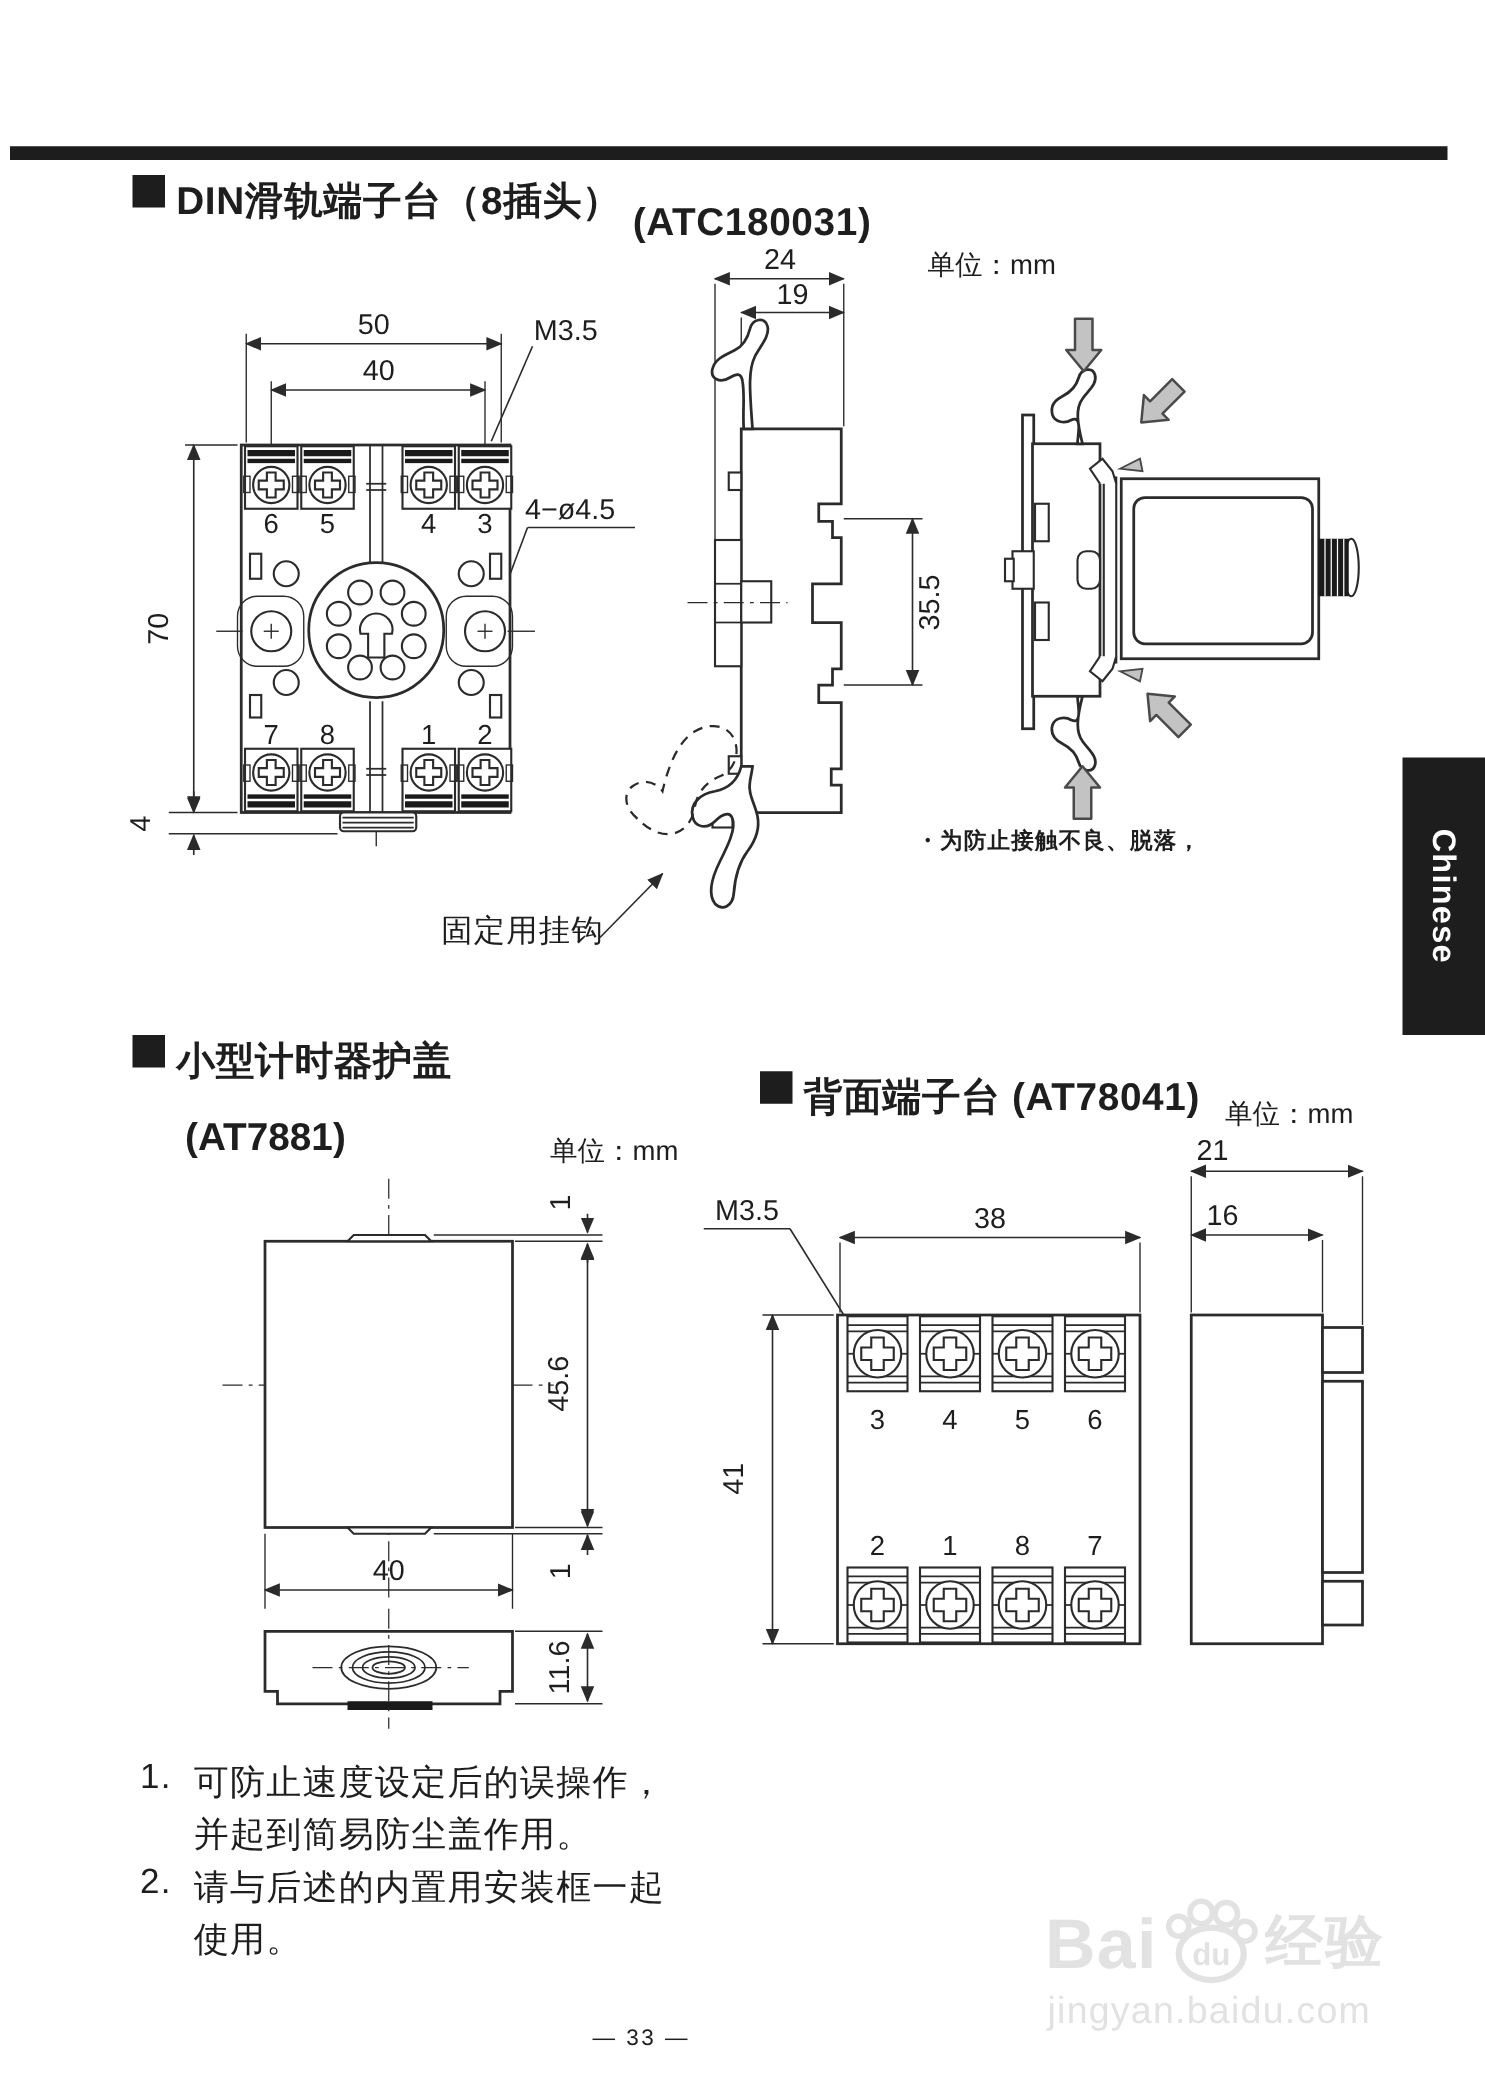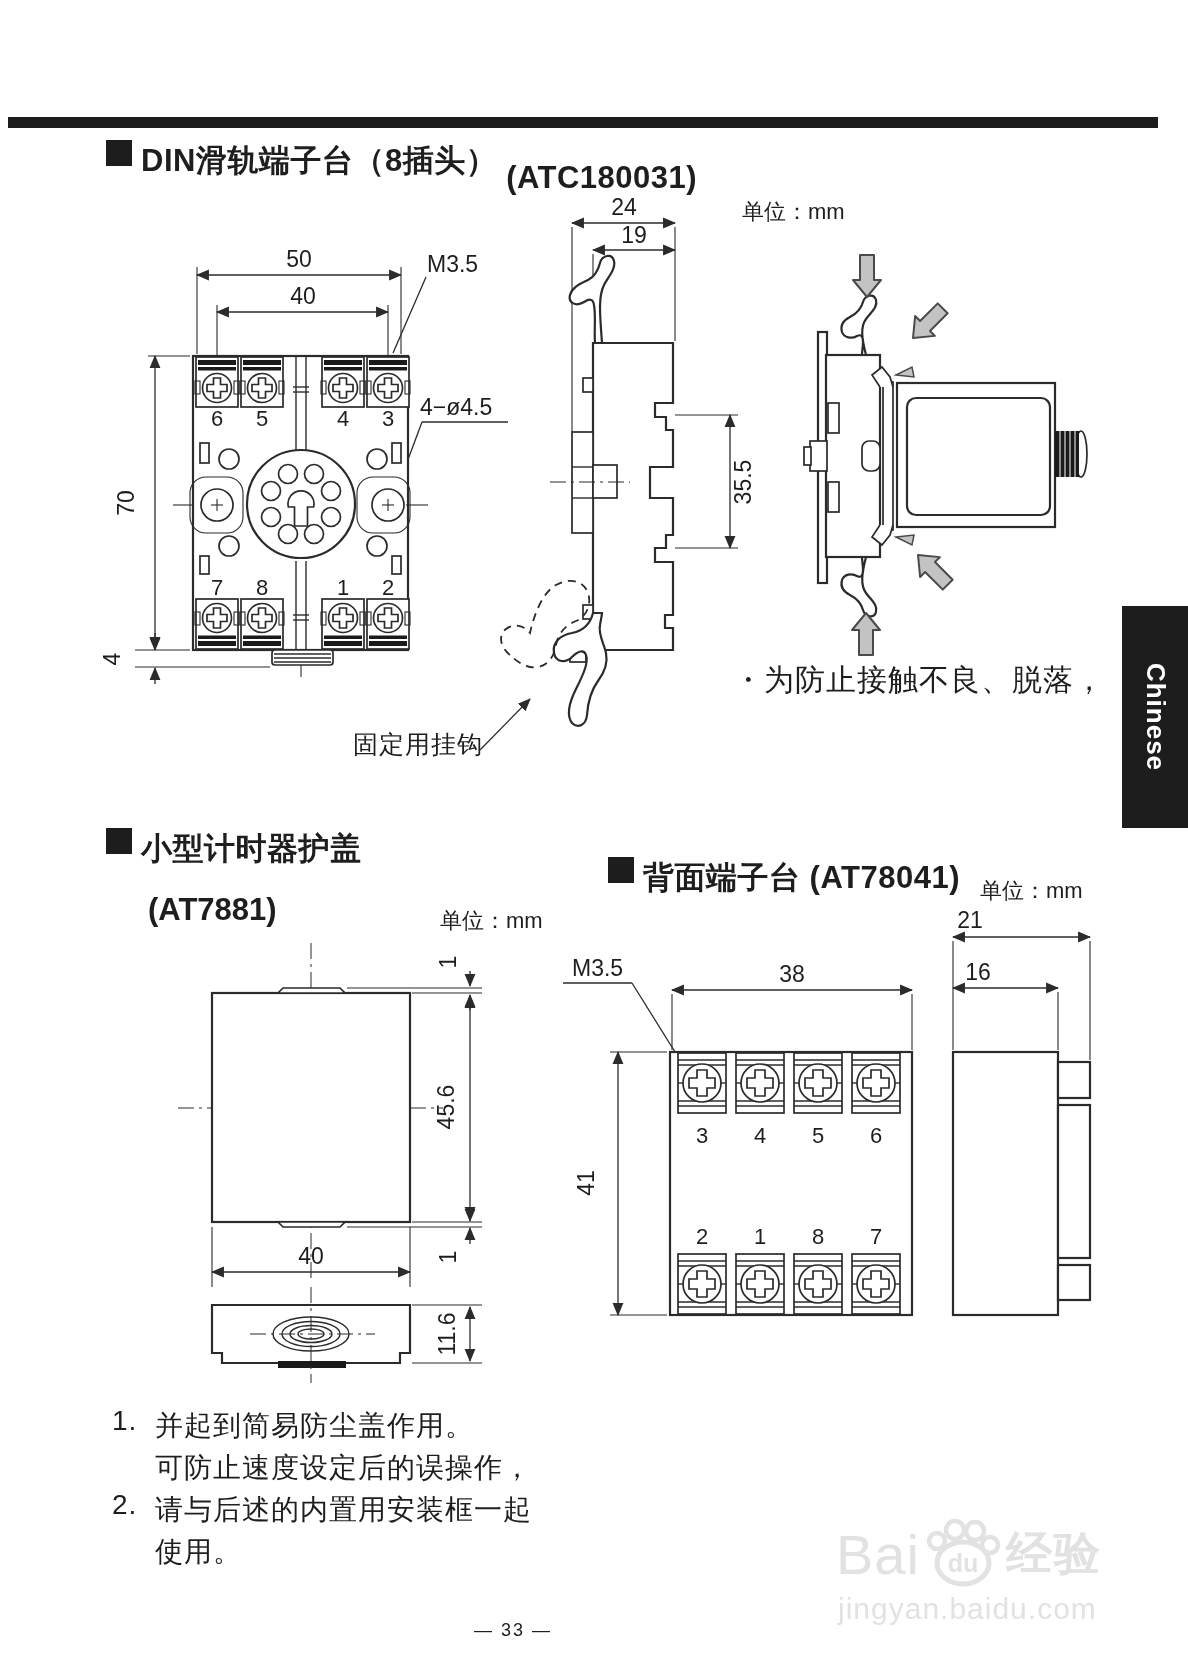--- a/index.html
+++ b/index.html
@@ -7,36 +7,36 @@
         font-family:"Liberation Sans",sans-serif;color:#1e1e1e;}
   .abs{position:absolute;}
   
   .toprule{left:8px;top:117px;width:1150px;height:11px;background:#1d1d1d;}
   
   .sect{font-weight:bold;font-size:31px;letter-spacing:0.5px;display:flex;align-items:flex-start;gap:9px;white-space:nowrap;}
   .sq{width:26px;height:26px;background:#1d1d1d;display:inline-block;flex:0 0 auto;}
   .code{font-weight:bold;margin-top:20px;}
   .unit{font-size:22px;white-space:nowrap;}
   .hooklabel{font-size:25px;letter-spacing:1px;white-space:nowrap;}
-  .notetxt{font-size:30px;letter-spacing:1px;white-space:nowrap;}
+  .notetxt{font-size:18px;letter-spacing:1px;white-space:nowrap;font-weight:bold;}
   
   .chtab{left:1122px;top:606px;width:66px;height:222px;background:#1d1d1d;}
   .chtab span{position:absolute;left:50%;top:50%;transform:translate(-50%,-50%) rotate(90deg);
       color:#ffffff;font-weight:bold;font-size:26px;letter-spacing:1px;white-space:nowrap;}
   
   .notelist{left:112px;top:1405px;font-size:28px;letter-spacing:1px;}
   .noterow{display:flex;margin-bottom:0;}
   .notenum{width:43px;flex:0 0 auto;}
   .noteline{line-height:42px;white-space:nowrap;}
   
   .pageno{left:474px;top:1620px;width:240px;text-align:left;font-size:18px;letter-spacing:2px;}
   
   .wm{color:#e2e2e2;}
   .wmlogo{left:836px;top:1520px;display:flex;align-items:center;gap:4px;}
-  .wmbai{font-size:56px;font-weight:normal;letter-spacing:1px;}
+  .wmbai{font-size:56px;font-weight:bold;letter-spacing:1px;}
   .wmjy{font-size:46px;font-weight:bold;letter-spacing:2px;}
   .wmurl{left:838px;top:1592px;font-size:30px;letter-spacing:1px;}
   
   svg{overflow:visible;}
   .s2{stroke:#2b2b2b;stroke-width:2.2;fill:#fff;}
   .s1{stroke:#2b2b2b;stroke-width:1.7;fill:#fff;}
   .ln{stroke:#2b2b2b;stroke-width:1.4;fill:none;}
   .dim{stroke:#2b2b2b;stroke-width:1.3;fill:none;}
   .ext{stroke:#2b2b2b;stroke-width:1.1;fill:none;}
   .cl{stroke:#2b2b2b;stroke-width:1;stroke-dasharray:16 5 3 5;fill:none;}
@@ -381,22 +381,22 @@
     <rect x="83" y="152" width="105" height="263" class="s2"></rect>
     <rect x="188" y="162" width="32" height="36" class="s2" stroke-width="2"></rect>
     <rect x="188" y="205" width="32" height="153" class="s2" stroke-width="2"></rect>
     <rect x="188" y="365" width="32" height="35" class="s2" stroke-width="2"></rect>
   </svg>
 
   <div class="abs notelist">
     <div class="noterow">
       <div class="notenum">1.</div>
       <div>
+        <div class="noteline">可防止速度设定后的误操作，</div>
         <div class="noteline">并起到简易防尘盖作用。</div>
-        <div class="noteline">可防止速度设定后的误操作，</div>
       </div>
     </div>
     <div class="noterow">
       <div class="notenum">2.</div>
       <div>
         <div class="noteline">请与后述的内置用安装框一起</div>
         <div class="noteline">使用。</div>
       </div>
     </div>
   </div>

